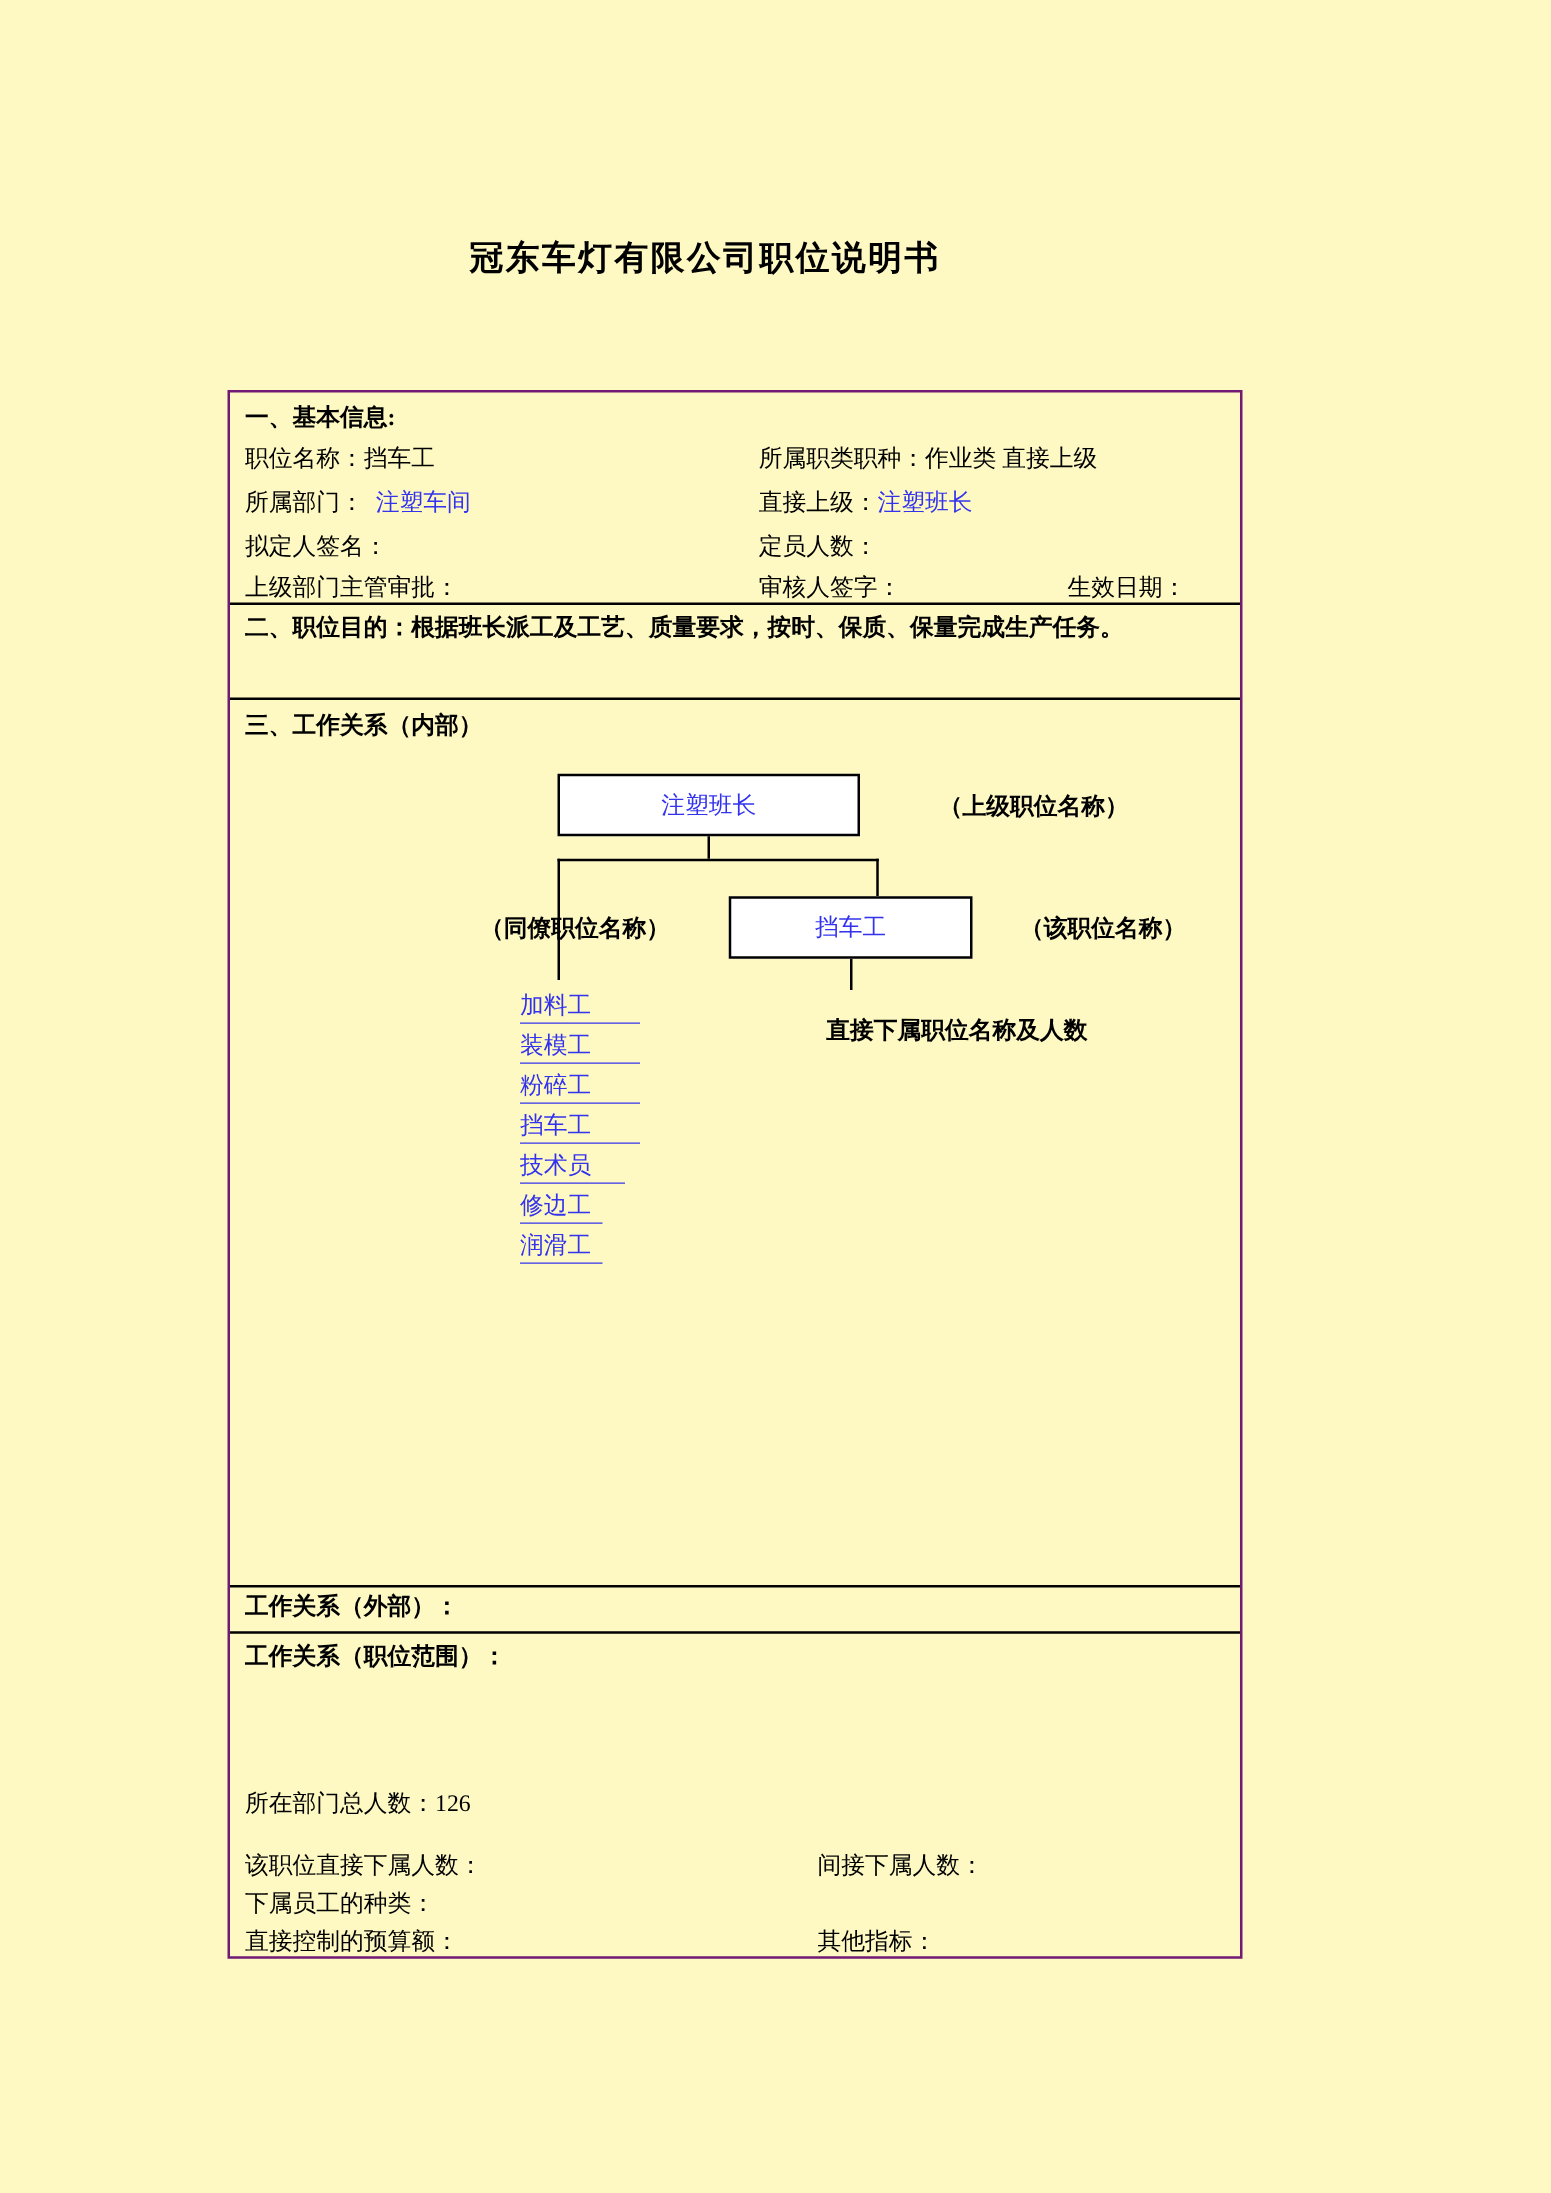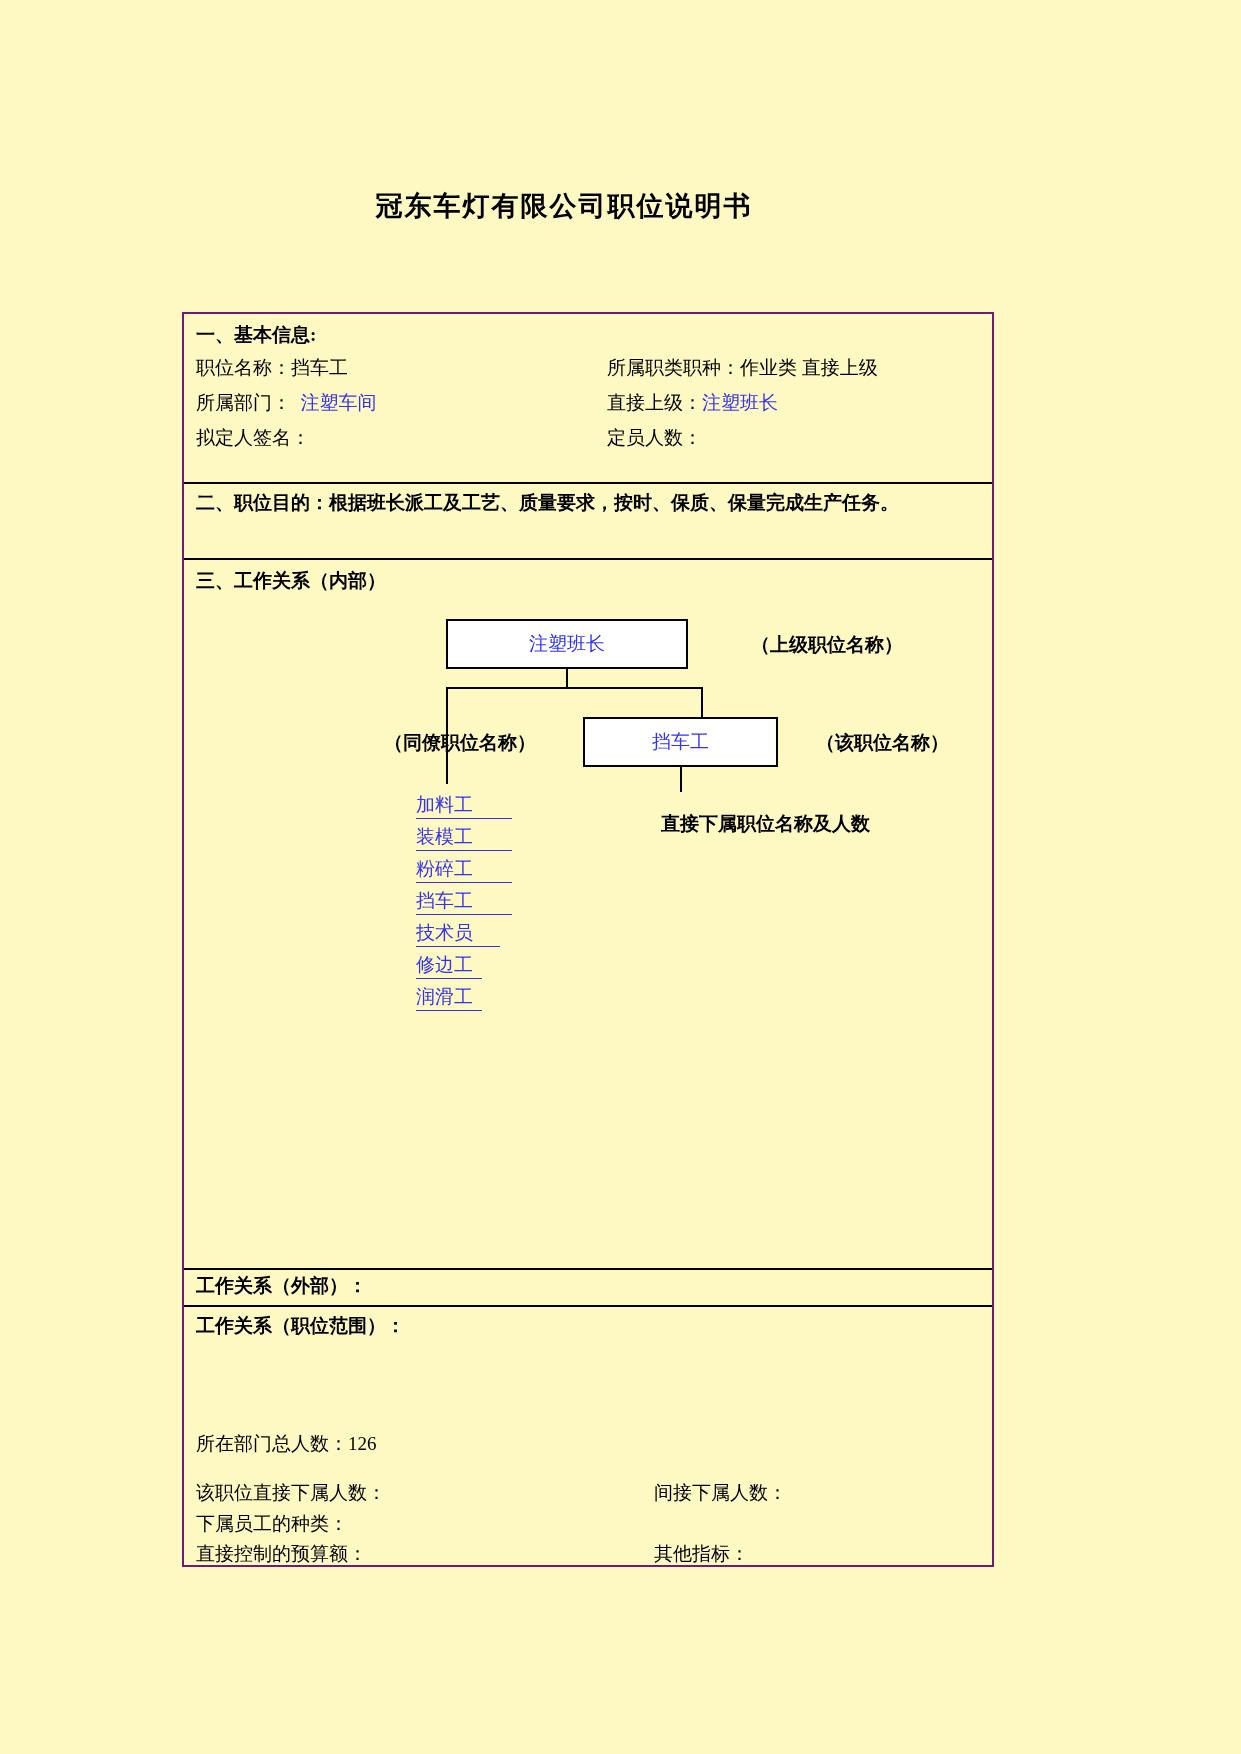--- a/index.html
+++ b/index.html
@@ -64,20 +64,25 @@
         <span class="c1"><span>职位名称：</span><span>挡车工</span></span>
         <span class="c2"><span>所属职类职种：</span><span>作业类 直接上级</span></span>
       </div>
       <div class="line" style="top:76px;">
         <span class="c1"><span>所属部门：</span>&nbsp;&nbsp;<span class="blue">注塑车间</span></span>
         <span class="c2"><span>直接上级：</span><span class="blue">注塑班长</span></span>
       </div>
       <div class="line" style="top:111px;">
         <span class="c1">拟定人签名：</span>
         <span class="c2">定员人数：</span>
+      </div>
+      <div class="line" style="top:144px;">
+        <span class="c1">上级部门主管审批：</span>
+        <span class="c2">审核人签字：</span>
+        <span class="c3">生效日期：</span>
       </div>
     </div>
 
     <div class="sec sec-b" style="top:168px;height:76px;">
       <div class="line bold" style="top:6px;">
         <span class="c1">二、职位目的：根据班长派工及工艺、质量要求，按时、保质、保量完成生产任务。</span>
       </div>
     </div>
 
     <div class="sec sec-b" style="top:244px;height:592px;">

